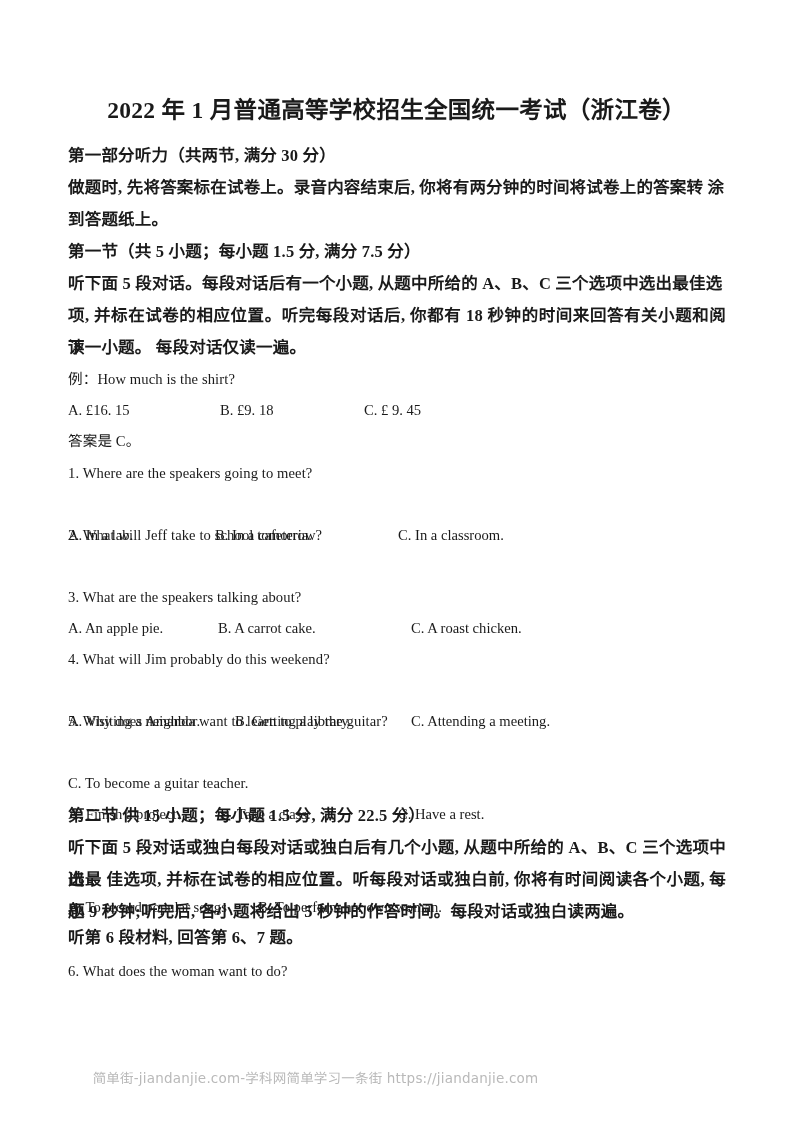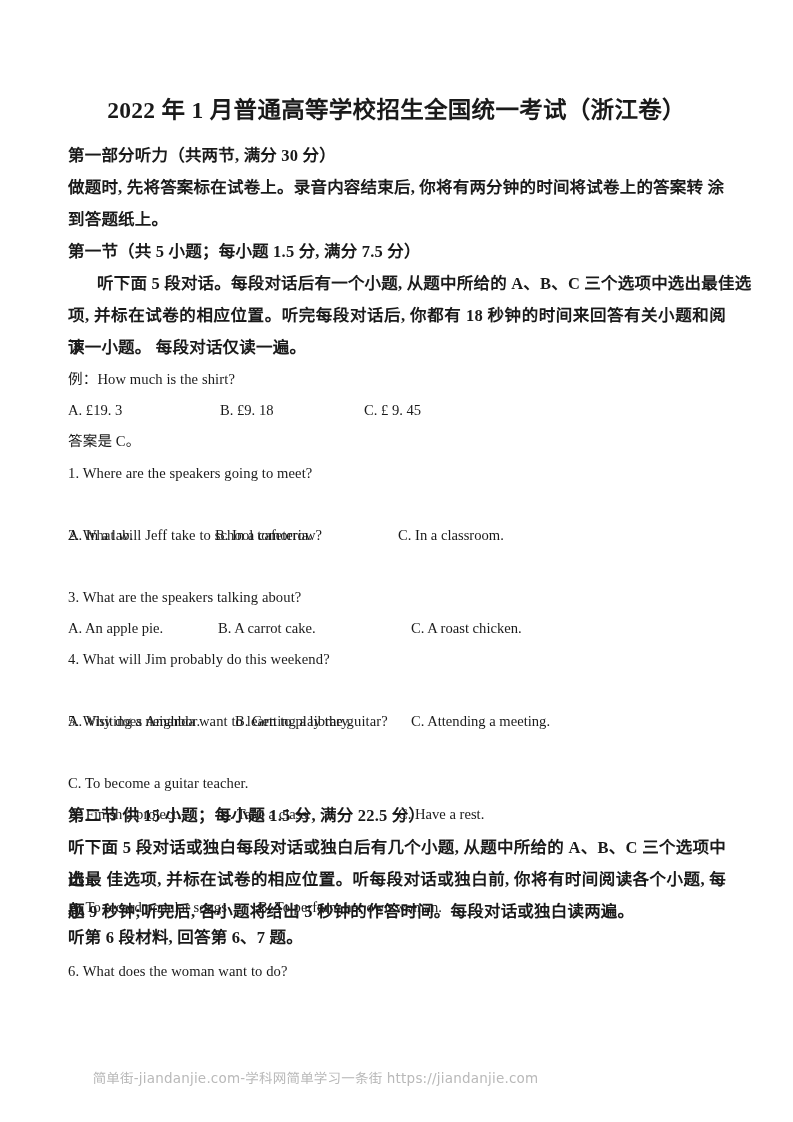--- a/index.html
+++ b/index.html
@@ -97,27 +97,27 @@
 
 <div class="page">
 
   <div class="doc-title">2022 年 1 月普通高等学校招生全国统一考试（浙江卷）</div>
 
   <div class="block cn-bold nowrap" style="top:140px;">第一部分听力（共两节, 满分 30 分）</div>
   <div class="block cn-bold" style="top:172px;">做题时, 先将答案标在试卷上。录音内容结束后, 你将有两分钟的时间将试卷上的答案转  涂</div>
   <div class="block cn-bold" style="top:204px;">到答题纸上。</div>
 
   <div class="block cn-bold nowrap" style="top:236px;">第一节（共 5 小题；每小题 1.5 分, 满分 7.5 分）</div>
-  <div class="block cn-bold" style="top:268px;margin-left:29px;">听下面 5 段对话。每段对话后有一个小题, 从题中所给的 A、B、C 三个选项中选出最佳选</div>
+  <div class="block cn-bold" style="top:268px;">听下面 5 段对话。每段对话后有一个小题, 从题中所给的 A、B、C 三个选项中选出最佳选</div>
   <div class="block cn-bold" style="top:300px;">项, 并标在试卷的相应位置。听完每段对话后, 你都有 18 秒钟的时间来回答有关小题和阅读</div>
   <div class="block cn-bold" style="top:332px;">下一小题。 每段对话仅读一遍。</div>
 
   <div class="block en-line" style="top:364px;">例：How much is the shirt?</div>
   <div class="block opt-row" style="top:395px;">
-    <span class="opt" style="left:0px;">A. £19. 3</span>
+    <span class="opt" style="left:0px;">A. £16. 15</span>
     <span class="opt" style="left:152px;">B. £9. 18</span>
     <span class="opt" style="left:296px;">C. £ 9. 45</span>
   </div>
   <div class="block en-line" style="top:426px;">答案是 C。</div>
 
   <div class="block en-line" style="top:458px;">1. Where are the speakers going to meet?</div>
   <div class="block opt-row" style="top:489px;">
     <span class="opt" style="left:0px;">A. In a lab.</span>
     <span class="opt" style="left:147px;">B. In a cafeteria.</span>
     <span class="opt" style="left:330px;">C. In a classroom.</span>

